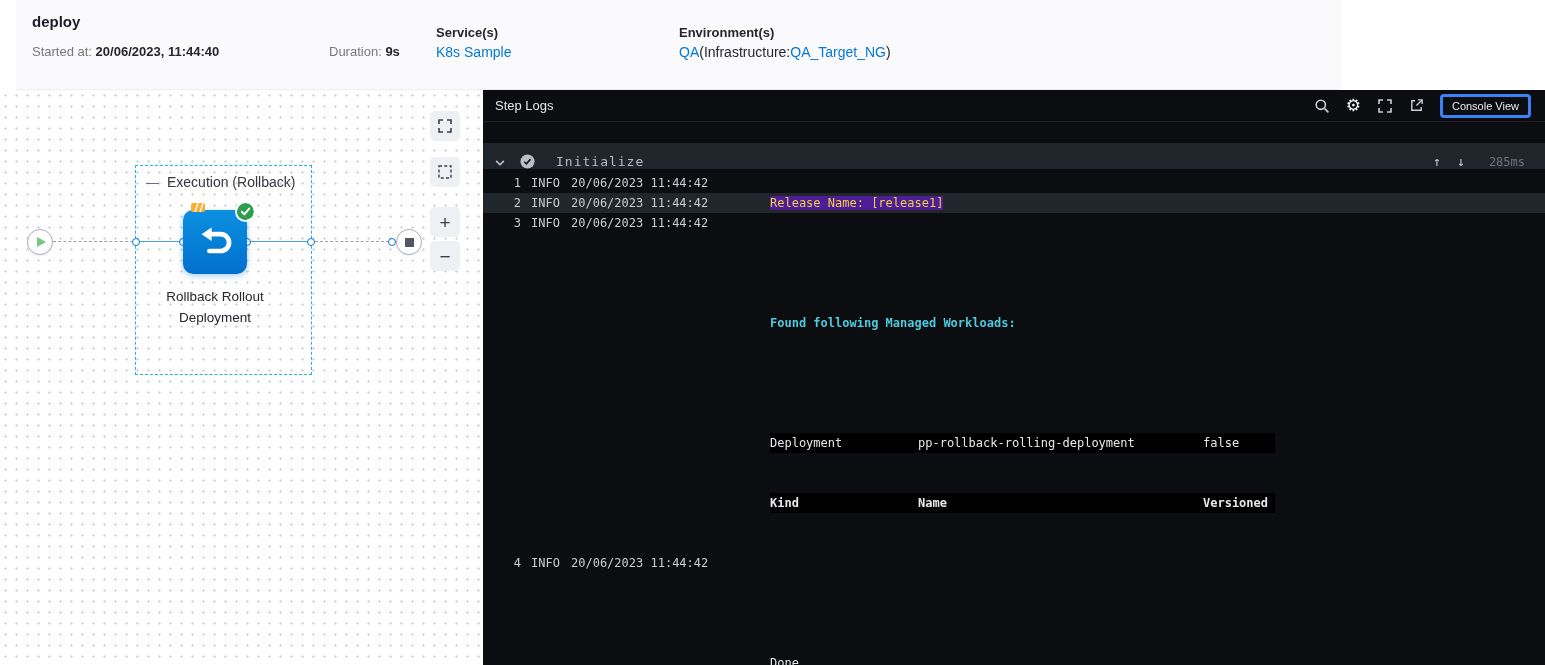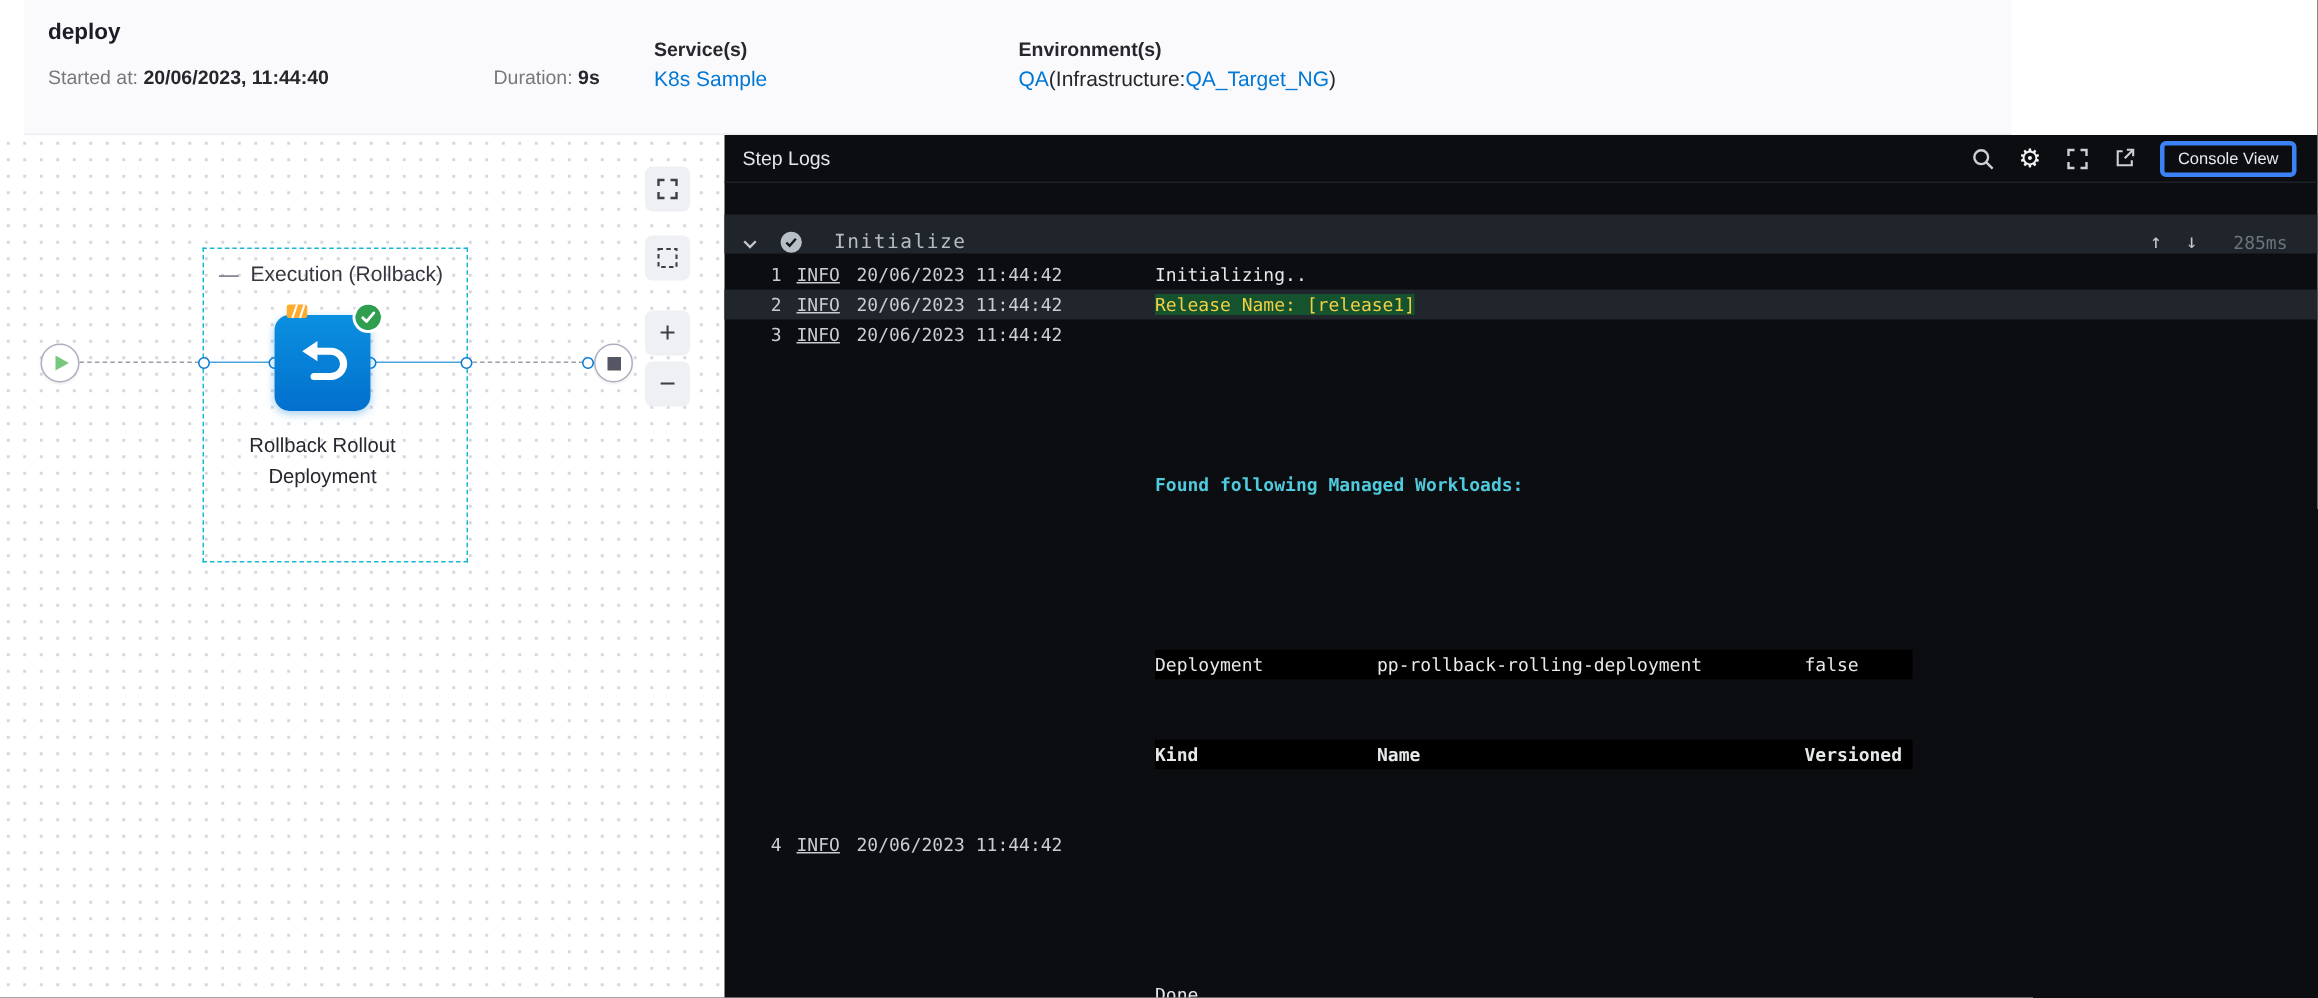--- a/index.html
+++ b/index.html
@@ -61,26 +61,26 @@
   .sec .chev { width:14px; display:flex; justify-content:center; }
   .sec .ckc { margin-left:13px; display:flex; }
   .sec-title { margin-left:21px; font-size:13px; letter-spacing:1px; color:#b6bcc4; }
   .sec-right { margin-left:auto; display:flex; align-items:center; gap:16px; }
   .scroll-arrow { background:none; border:none; color:#c3c8cf; font-size:13px; cursor:pointer; font-family:inherit; padding:0; }
   .sec-duration { color:#6e747c; font-size:12px; min-width:44px; text-align:right; }
   .sec-rows { margin-top:4px; }
 
   .lr { display:flex; padding-left:12px; line-height:20px; white-space:pre; }
   .ln { width:26px; text-align:right; color:#c9ccd1; flex-shrink:0; }
-  .lv { margin-left:10px; width:40px; color:#c9ccd1; flex-shrink:0;text-decoration:underline; }
+  .lv { margin-left:10px; width:40px; color:#c9ccd1; flex-shrink:0; }
   .tm { width:199px; color:#c9ccd1; flex-shrink:0; }
   .msg { flex:1; overflow:hidden; color:#e6e8ea; }
   .ml { min-height:20px; white-space:pre; overflow:hidden; }
   .hlrow { background:#21262c; }
-  .hltext { background:#14532d; color:#f2cf45; }
+  .hltext { background:#4c1d95; color:#f2cf45; }
   .cyan { color:#4fc9dc; font-weight:bold; }
   .tbl { display:inline-block; background:#000000; }
   .tc1 { display:inline-block; width:148px; }
   .tc2 { display:inline-block; width:285px; }
   .tc3 { display:inline-block; width:72px; }
   .tbl-head { font-weight:bold; }
 </style>
 </head>
 <body>
 
@@ -211,21 +211,20 @@
         <button class="scroll-arrow">↑</button>
         <button class="scroll-arrow">↓</button>
         <span class="sec-duration">285ms</span>
       </span>
     </div>
     <div class="sec-rows">
       <div class="lr">
         <span class="ln">1</span>
         <span class="lv">INFO</span>
         <span class="tm">20/06/2023 11:44:42</span>
-        <div class="msg"><div class="ml">Initializing..</div></div>
       </div>
       <div class="lr hlrow">
         <span class="ln">2</span>
         <span class="lv">INFO</span>
         <span class="tm">20/06/2023 11:44:42</span>
         <div class="msg"><div class="ml"><span class="hltext">Release Name: [release1]</span></div></div>
       </div>
       <div class="lr">
         <span class="ln">3</span>
         <span class="lv">INFO</span>

